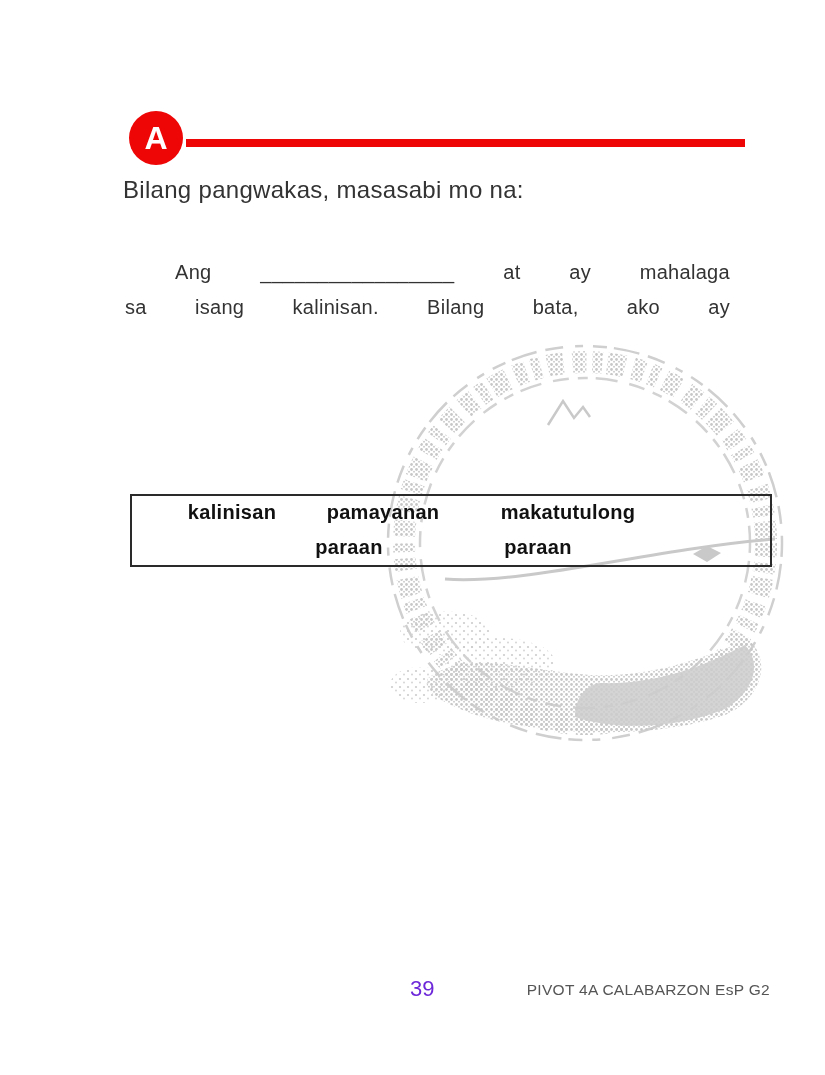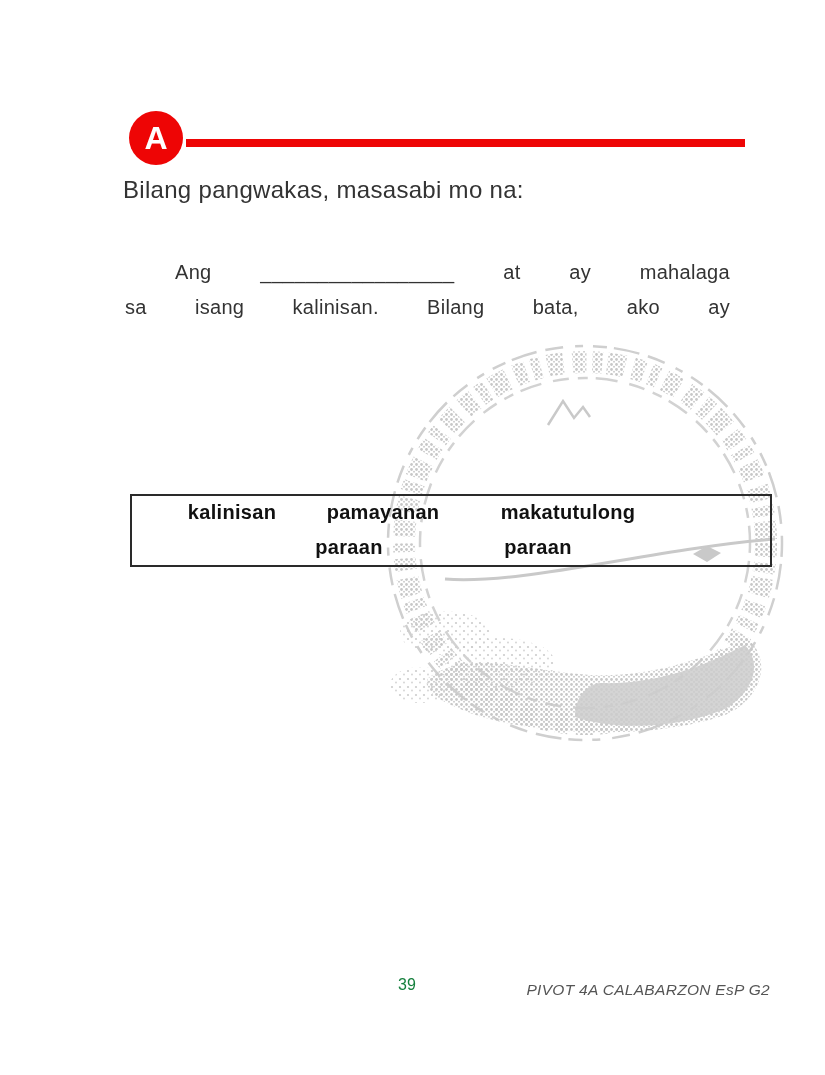--- a/index.html
+++ b/index.html
@@ -47,24 +47,24 @@
   }
   .w1{left:100px;top:5px;}
   .w2{left:251px;top:5px;}
   .w3{left:415px;top:5px;margin-left:21px;}
   .w4{left:217px;top:40px;}
   .w5{left:406px;top:40px;}
   
   .stamp{position:absolute;left:350px;top:333px;width:440px;height:412px;z-index:1;}
   
   .page-num{
-    position:absolute;left:398px;top:976px;font-size:16px;color:#15803d;z-index:2;
+    position:absolute;left:410px;top:976px;font-size:22px;color:#6d28d9;z-index:2;
   }
   .edition{
-    position:absolute;right:55px;top:981px;font-size:15.5px;font-style:italic;
+    position:absolute;right:55px;top:981px;font-size:15.5px;
     color:#555555;letter-spacing:0.3px;z-index:2;white-space:nowrap;
   }
 </style>
 </head>
 <body>
 
 <div class="page">
 
   <svg class="stamp" viewBox="0 0 440 412" xmlns="http://www.w3.org/2000/svg" aria-hidden="true">
     <defs>

